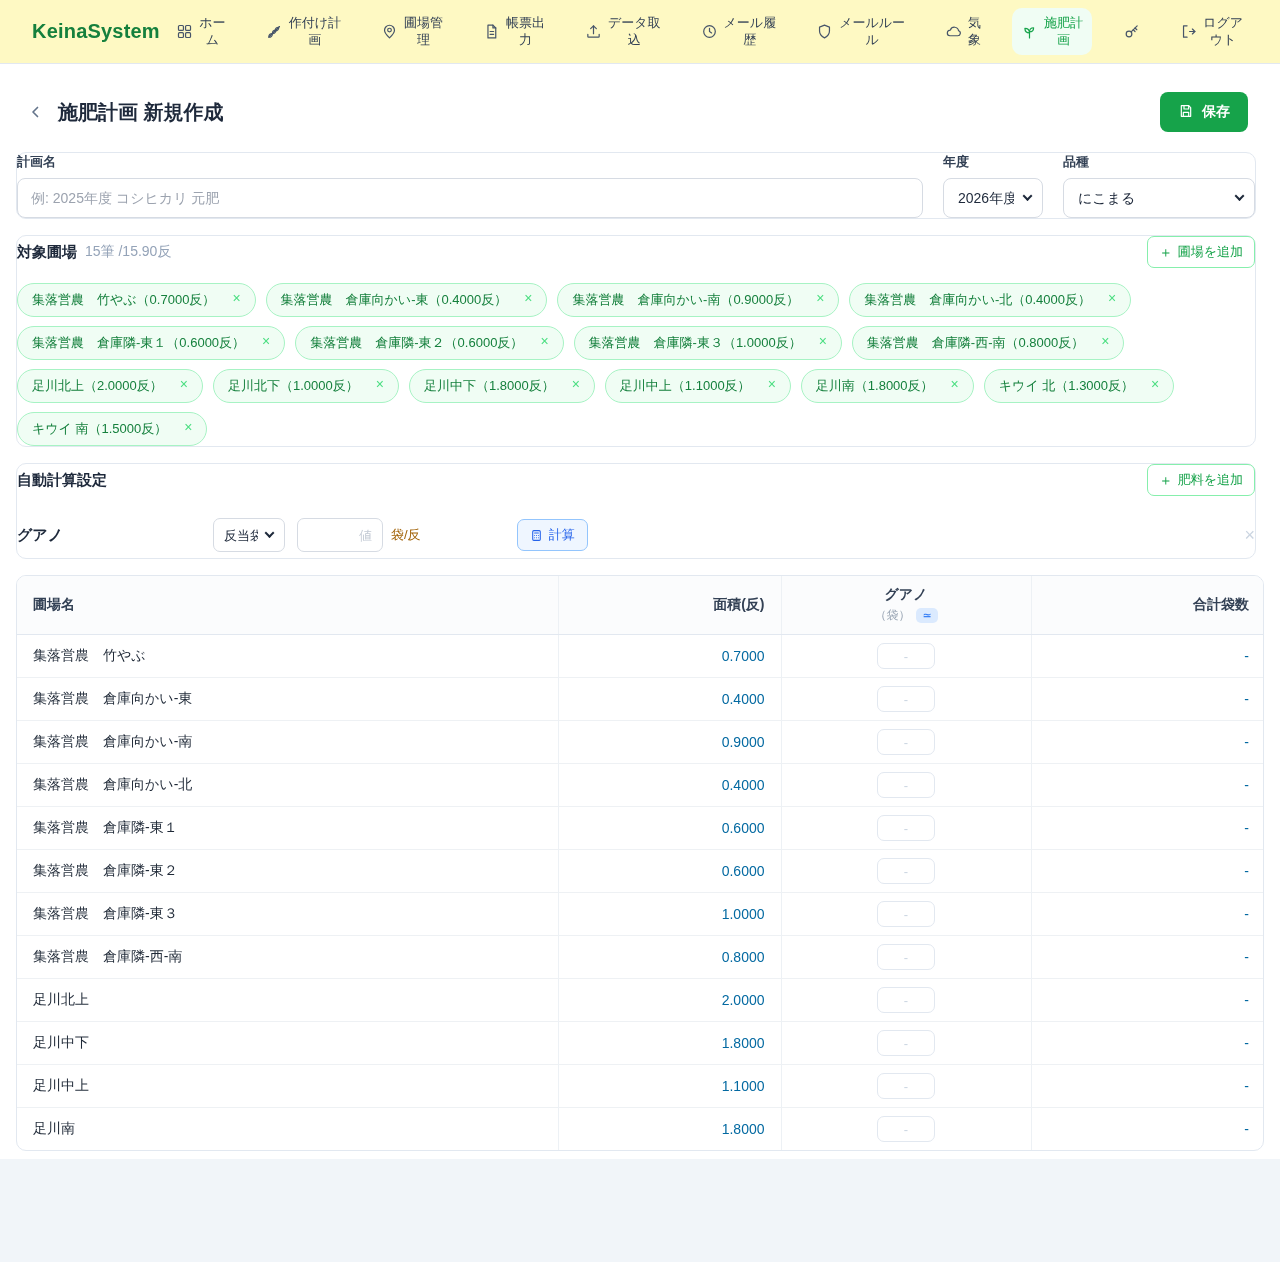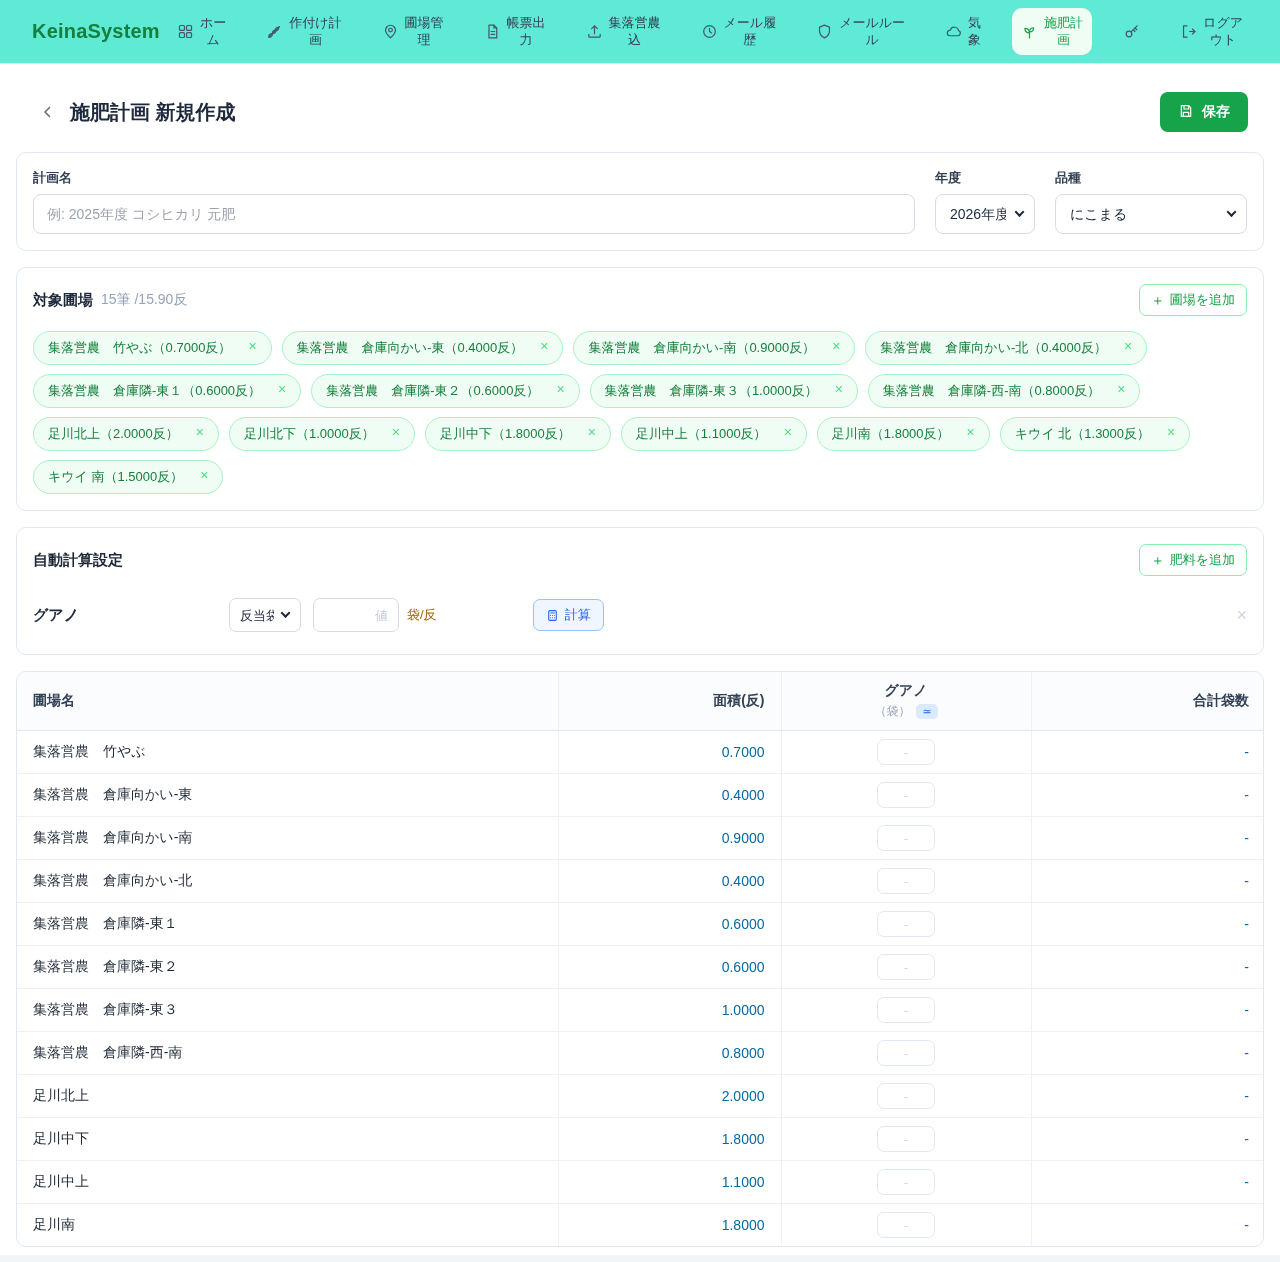--- a/index.html
+++ b/index.html
@@ -1,40 +1,40 @@
 <!DOCTYPE html>
 <html lang="ja"><head>
 <meta charset="utf-8">
 <style>
   * { margin:0; padding:0; box-sizing:border-box; }
   html,body { width:1280px; min-height:1262px; }
   body { background:#f1f5f9; font-family:"Liberation Sans","DejaVu Sans",sans-serif; color:#1e293b; }
   .app { background:#ffffff; padding-bottom:8px; }
 
   
-  .topnav { height:64px; display:flex; align-items:center; padding:0 28px 0 32px; border-bottom:1px solid #e2e8f0; background:#5eead4; }
+  .topnav { height:64px; display:flex; align-items:center; padding:0 28px 0 32px; border-bottom:1px solid #e2e8f0; background:#fef9c3; }
   .brand { font-size:20px; font-weight:700; color:#15803d; letter-spacing:.2px; }
   .nav-items { margin-left:auto; display:flex; align-items:center; gap:22px; }
   .nav-item { display:flex; align-items:center; gap:6px; color:#334155; font-size:13px; line-height:1.25; cursor:pointer; padding:7px 9px; border-radius:10px; }
   .nav-item .nav-ic { display:flex; color:#475569; }
   .nav-item .nav-ic svg { width:17px; height:17px; }
   .nav-item.active { background:#f0fdf4; color:#16a34a; }
   .nav-item.active .nav-ic { color:#16a34a; }
   .nav-label { text-align:center; }
   .nav-label div { white-space:nowrap; }
 
   
-  .page-head { display:flex; align-items:center; padding:28px 32px 20px 34px; }
+  .page-head { display:flex; align-items:center; padding:28px 32px 20px 22px; }
   .back-btn { display:flex; align-items:center; justify-content:center; width:28px; height:28px; color:#64748b; cursor:pointer; }
   .page-title { font-size:20px; font-weight:700; margin-left:8px; color:#1e293b; }
   .save-btn { margin-left:auto; display:flex; align-items:flex-start; gap:8px; background:#16a34a; color:#fff; border:none; border-radius:8px; padding:11px 18px; font-size:14px; font-weight:600; cursor:pointer; font-family:inherit; }
   .save-btn svg { width:16px; height:16px; }
 
   
-  .card { border:1px solid #e2e8f0; border-radius:10px; margin:0 16px 16px 16px; padding:16px; background:#fff; }
+  .card { border:1px solid #e2e8f0; border-radius:10px; margin:0 24px 16px 16px; background:#fff; }
   .field-label { font-size:13px; color:#334155; font-weight:600; margin-bottom:7px; }
   .form-row { display:flex; gap:20px; align-items:flex-end; }
   .grow { flex:1; }
   .text-input { width:100%; height:40px; border:1px solid #d6dbe3; border-radius:8px; padding:0 13px; font-size:14px; font-family:inherit; color:#1e293b; background:#fff; }
   .text-input::placeholder { color:#9ca3af; }
   .select-wrap { position:relative; display:inline-block; }
   .select-wrap select { appearance:none; -webkit-appearance:none; height:40px; border:1px solid #d6dbe3; border-radius:8px; background:#fff; font-size:14px; font-family:inherit; color:#1e293b; padding:0 28px 0 14px; width:100%; cursor:pointer; }
   .sel-caret { position:absolute; right:12px; top:45%; width:7px; height:7px; border-right:2px solid #1e293b; border-bottom:2px solid #1e293b; transform:translateY(-50%) rotate(45deg); pointer-events:none; }
   .w-year { width:100px; }
   .w-variety { width:192px; }
@@ -141,21 +141,21 @@
         </div>
         <div class="nav-item">
           <span class="nav-ic">
             <svg viewBox="0 0 24 24" fill="none" stroke="currentColor" stroke-width="1.7" stroke-linecap="round" stroke-linejoin="round">
               <path d="M12 15V4"></path>
               <path d="M8 8l4-4 4 4"></path>
               <path d="M4 16v3a1 1 0 0 0 1 1h14a1 1 0 0 0 1-1v-3"></path>
             </svg>
           </span>
           <span class="nav-label">
-            <div>集落営農</div>
+            <div>データ取</div>
             <div>込</div>
           </span>
         </div>
         <div class="nav-item">
           <span class="nav-ic">
             <svg viewBox="0 0 24 24" fill="none" stroke="currentColor" stroke-width="1.7" stroke-linecap="round" stroke-linejoin="round">
               <circle cx="12" cy="12" r="8.2"></circle>
               <path d="M12 7.5V12l3 2"></path>
             </svg>
           </span>

